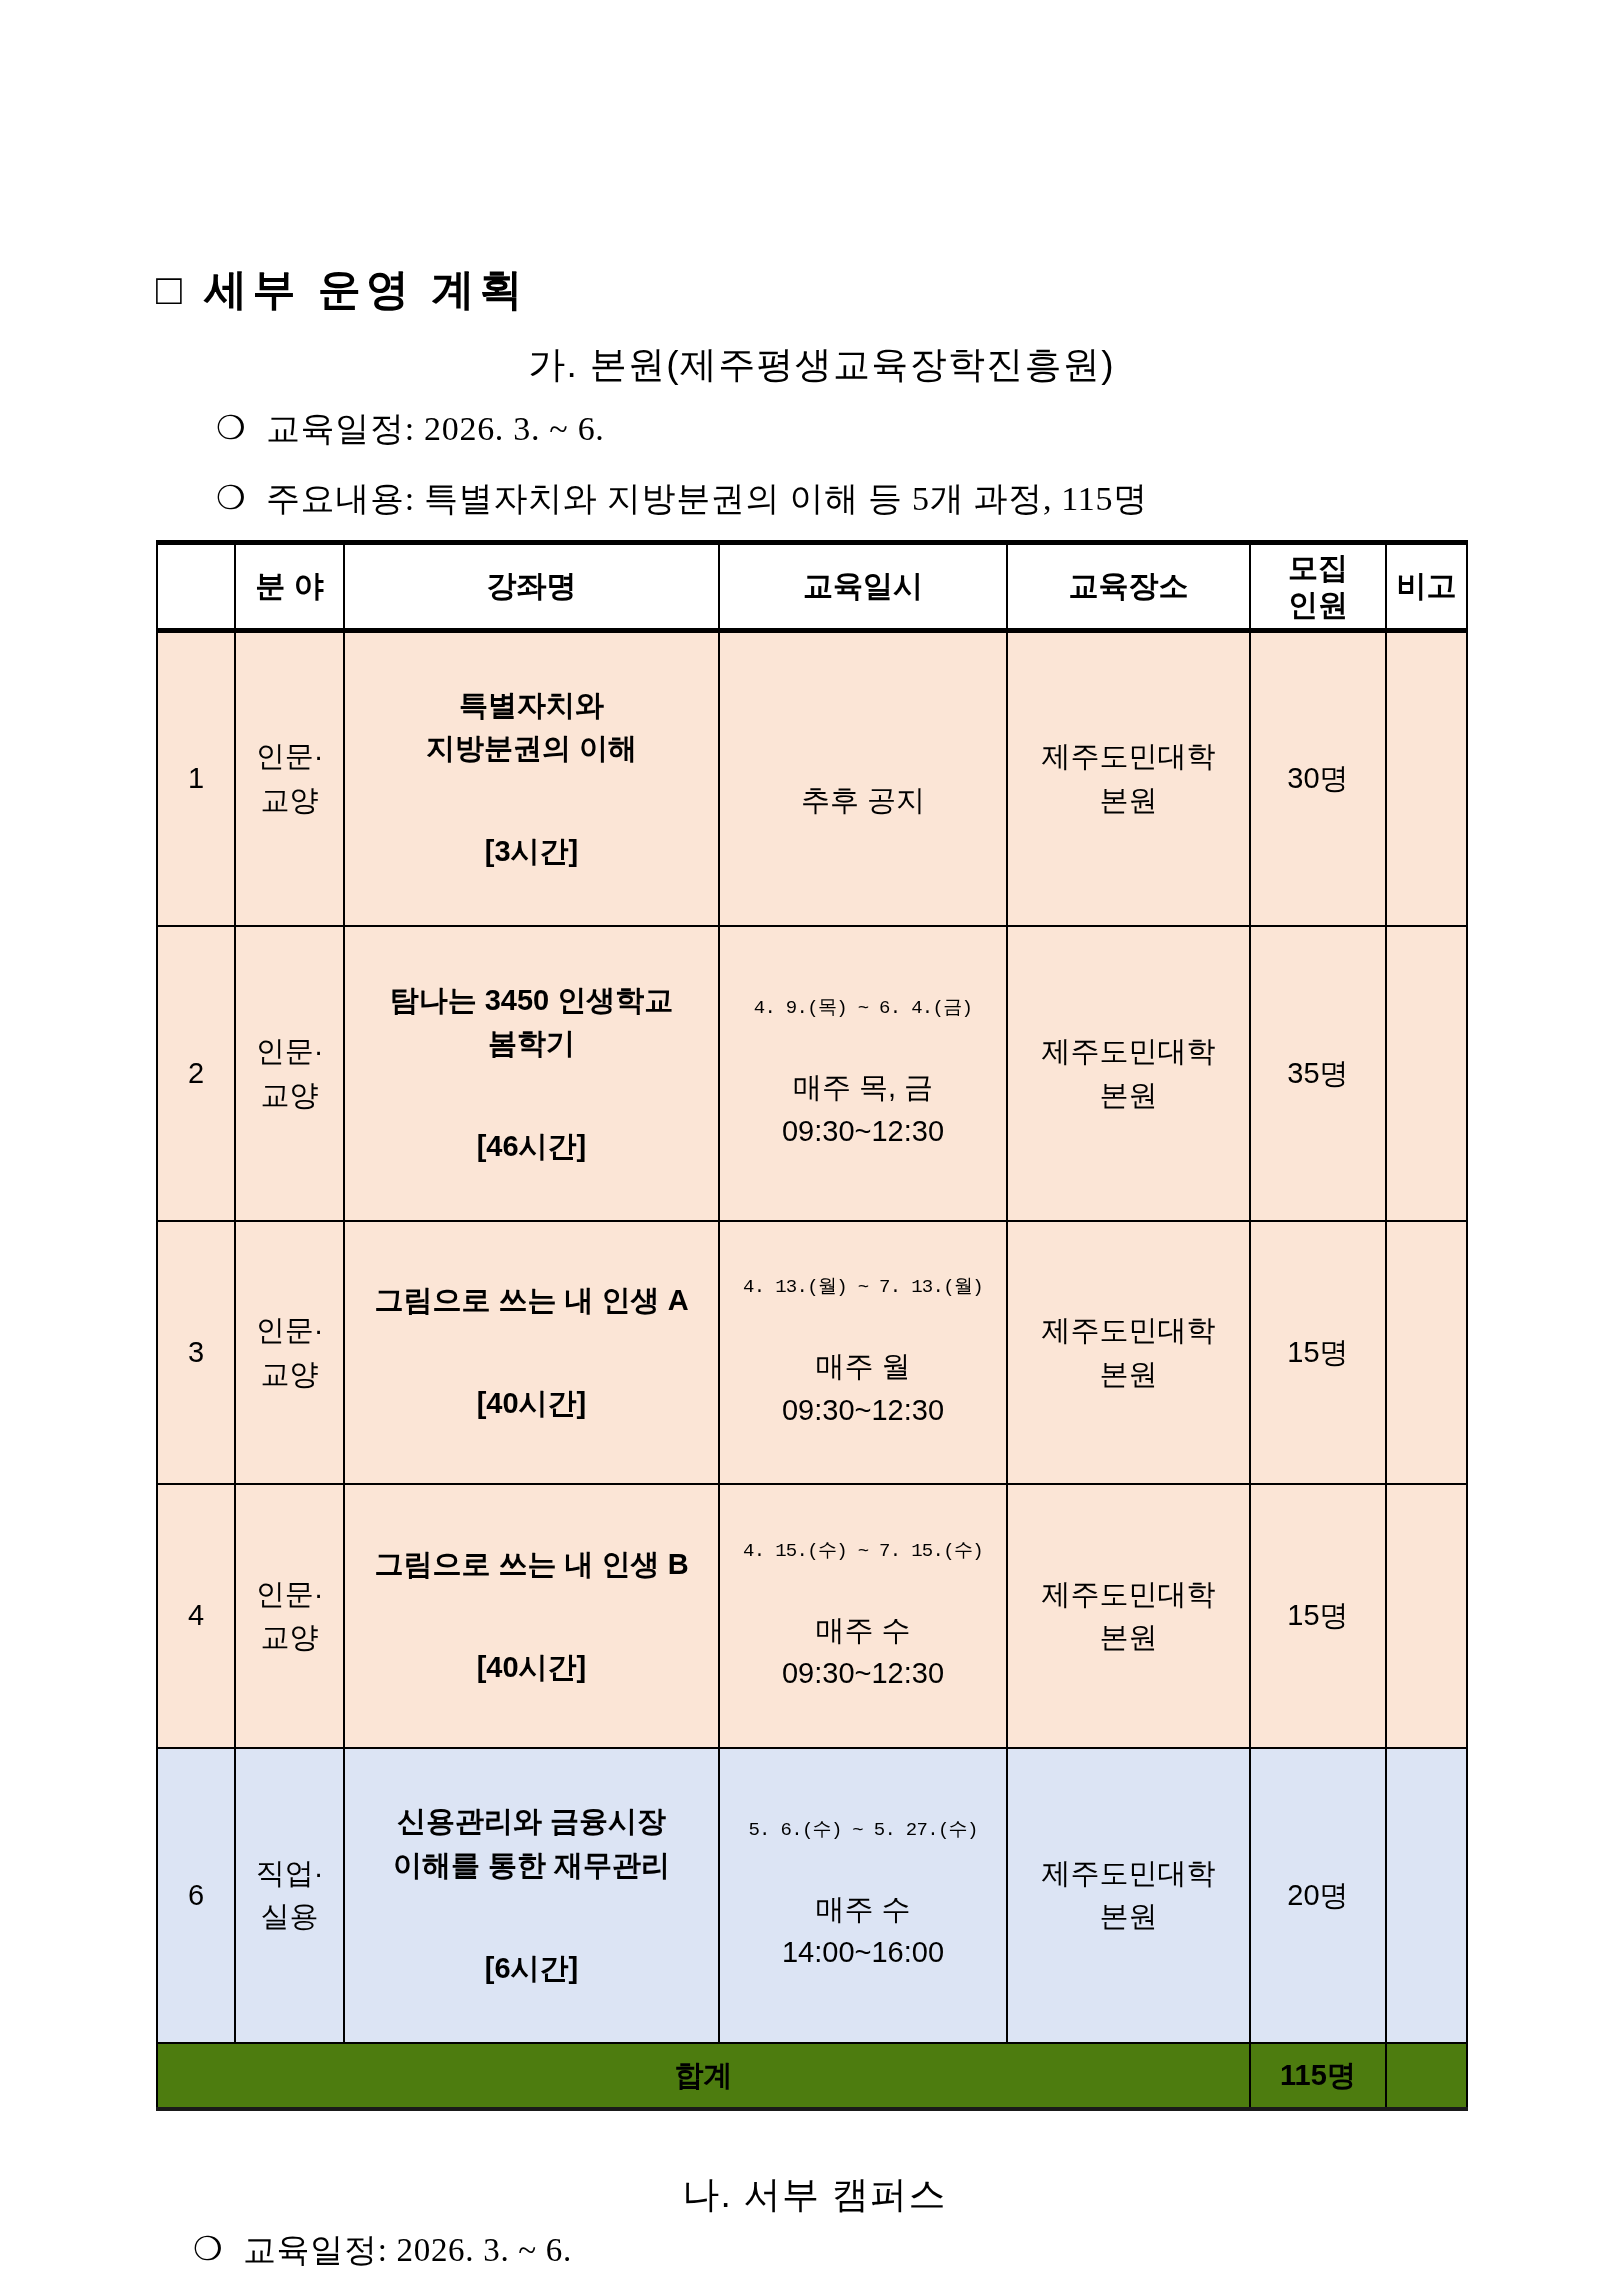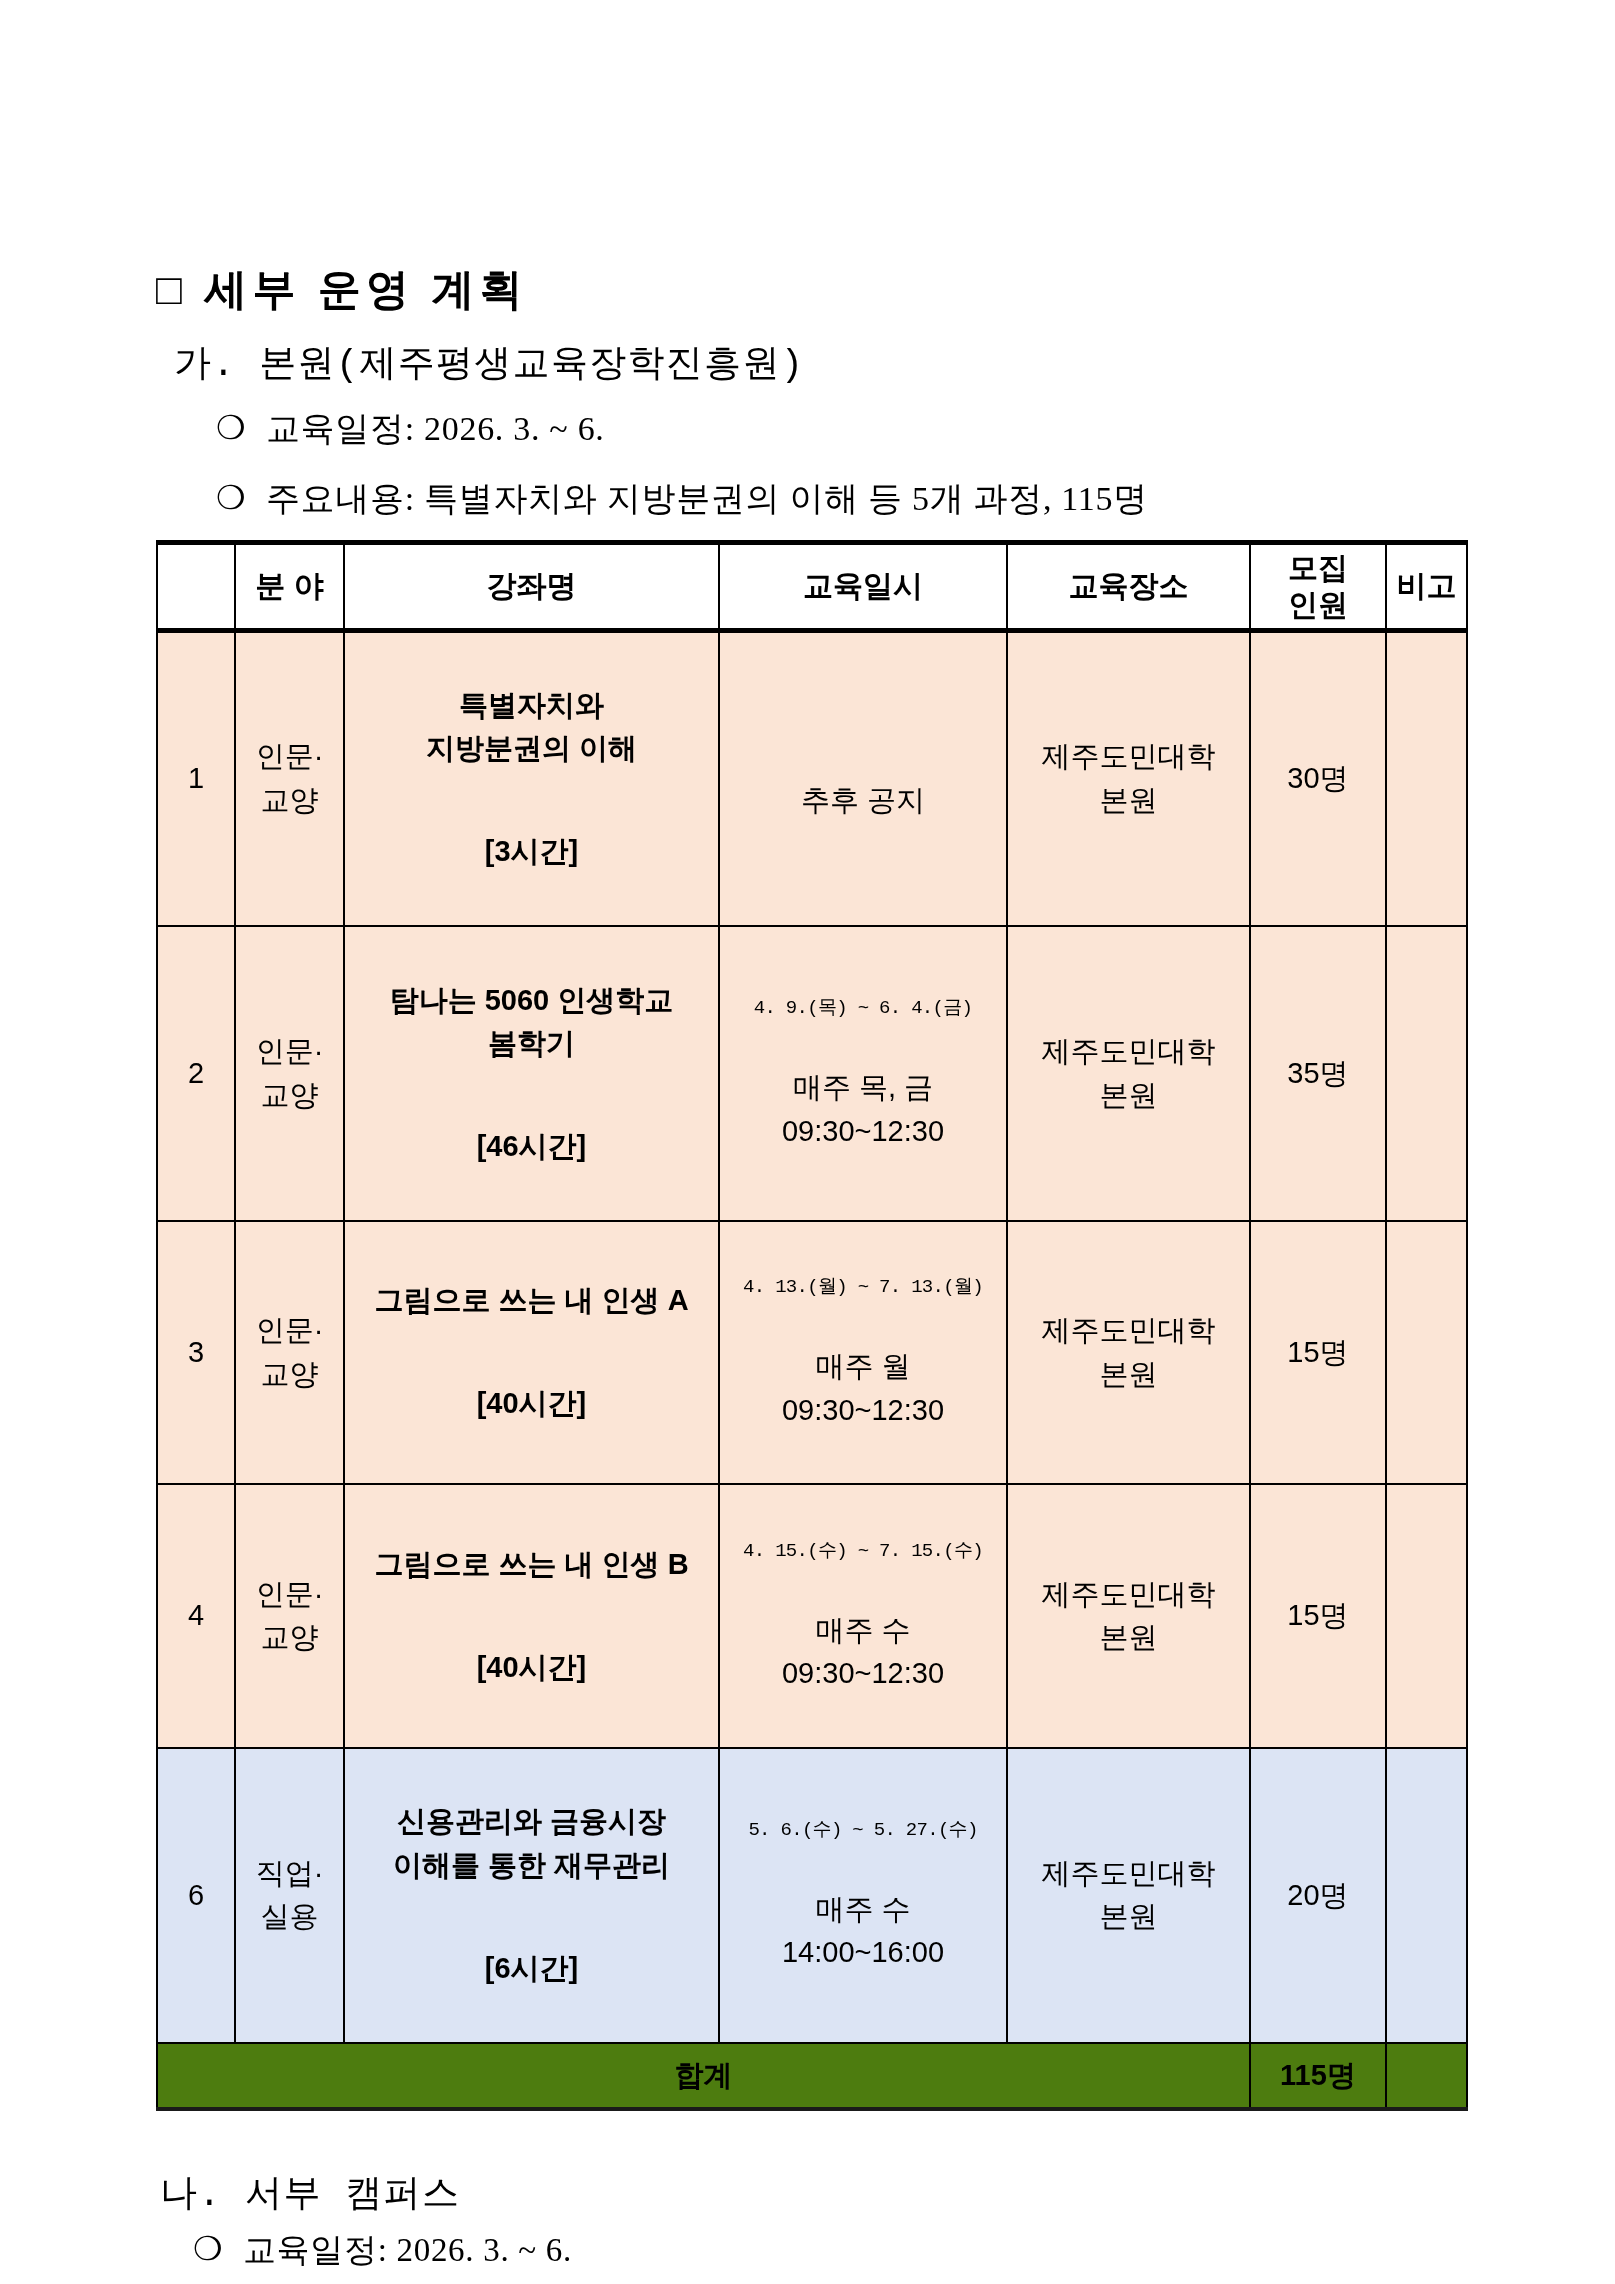--- a/index.html
+++ b/index.html
@@ -17,26 +17,27 @@
   .doc-title {
     margin: 0 0 31px 0;
     font-family: "Liberation Sans", sans-serif;
     font-weight: 700;
     font-size: 43px;
     letter-spacing: 5.2px;
     line-height: 1.1;
   }
   .section { margin: 0; }
   .sec-heading {
-    font-family: Liberation Mono, monospace;
+    font-family: Liberation Sans, sans-serif;
     font-weight: 400;
     font-size: 37px;
     letter-spacing: 1.3px;
     margin: 0 0 22px 18px;
     line-height: 1.15;
+    text-align: center;
   }
   .bullet {
     font-family: "Liberation Serif", serif;
     font-size: 34px;
     line-height: 1.2;
     margin: 0 0 29px 60px;
     letter-spacing: 0.7px;
   }
   .bullet .marker {
     display: inline-block;
@@ -159,21 +160,21 @@
           <td>제주도민대학
 본원</td>
           <td>30명</td>
           <td></td>
         </tr>
         <tr class="data-row" style="background-color: rgb(251, 229, 214);">
           <td>2</td>
           <td>인문·
 교양</td>
           <td>
-            <div class="course-title">탐나는 5060 인생학교
+            <div class="course-title">탐나는 3450 인생학교
 봄학기</div>
             <div class="course-hours">[46시간]</div>
           </td>
           <td>
             <div class="sched-date">4. 9.(목) ~ 6. 4.(금)</div>
             <div class="sched-rest">매주 목, 금
 09:30~12:30</div>
           </td>
           <td>제주도민대학
 본원</td>

